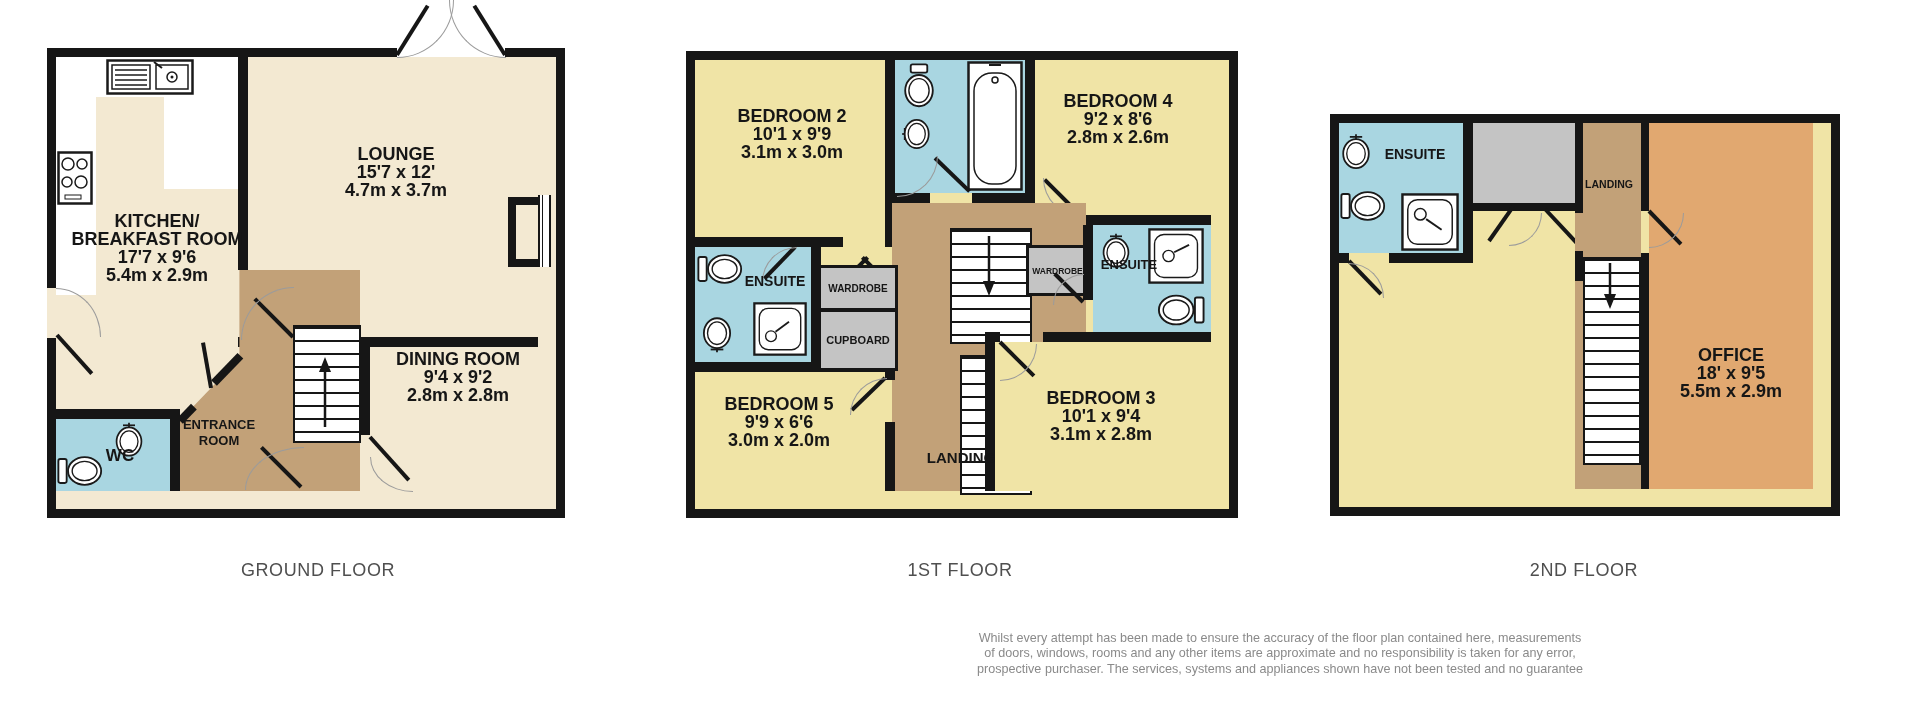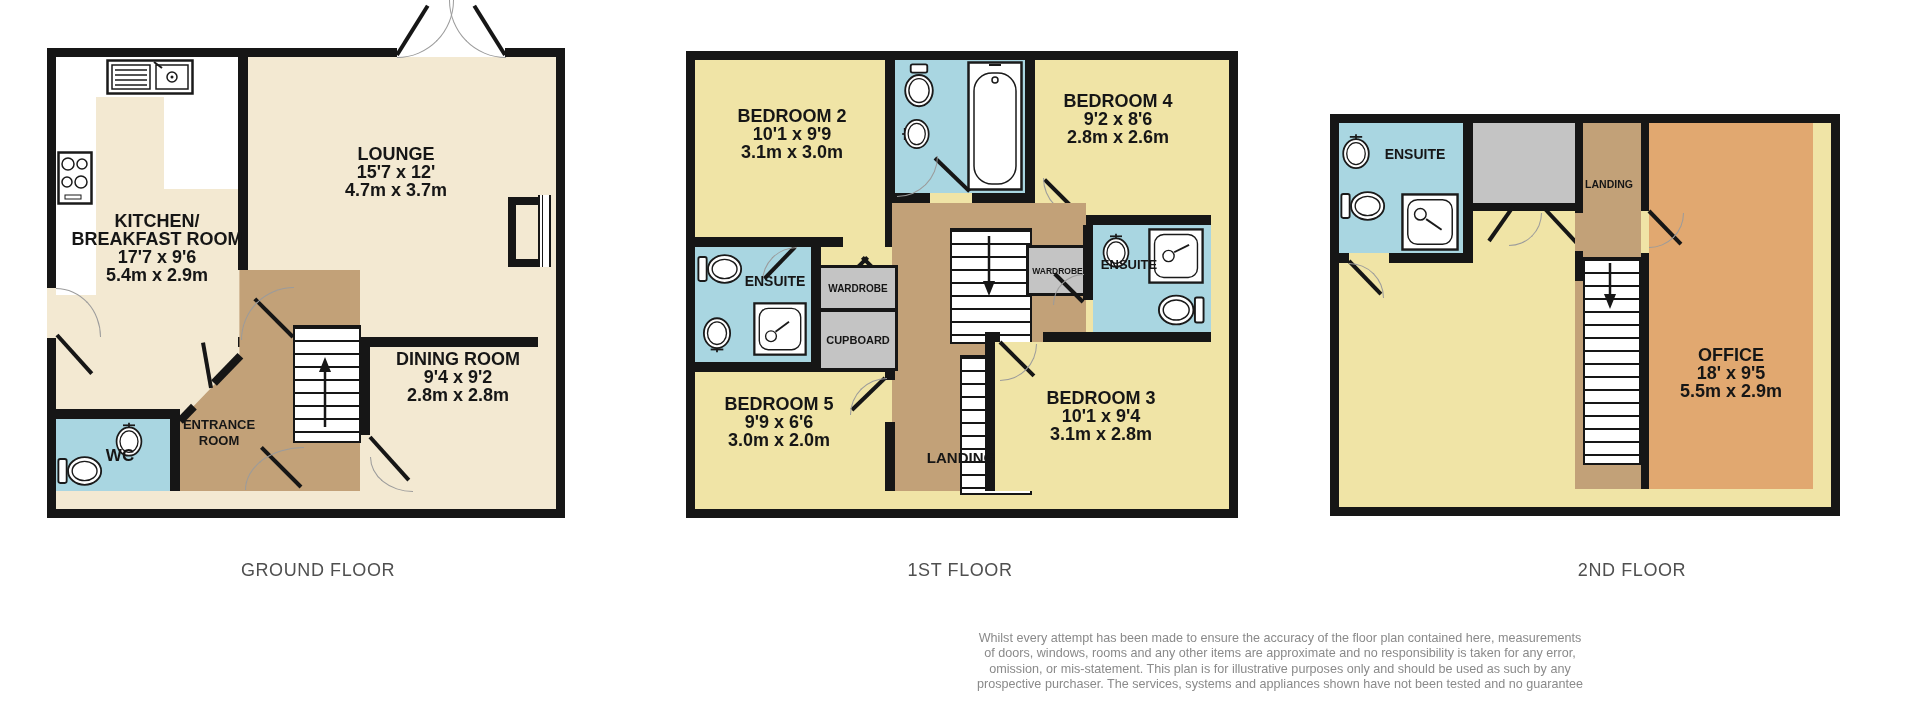--- a/index.html
+++ b/index.html
@@ -349,22 +349,21 @@
     </div>
     <div class="rlabel" style="left:392px;top:223px;">
       <div>OFFICE</div>
       <div>18' x 9'5</div>
       <div>5.5m x 2.9m</div>
     </div>
   </div>
 
   <div class="caption" style="left:318px;top:560px;">GROUND FLOOR</div>
   <div class="caption" style="left:960px;top:560px;">1ST FLOOR</div>
-  <div class="caption" style="left:1632px;top:560px;">2ND FLOOR</div>
+  <div class="caption" style="left:1584px;top:560px;">2ND FLOOR</div>
 
   <div class="footer" style="left:1280px;top:631px;">
     <div>Whilst every attempt has been made to ensure the accuracy of the floor plan contained here, measurements</div>
     <div>of doors, windows, rooms and any other items are approximate and no responsibility is taken for any error,</div>
-    <div>omission, or mis-statement. This plan is for illustrative purposes only and should be used as such by any</div>
     <div>prospective purchaser. The services, systems and appliances shown have not been tested and no guarantee</div>
   </div>
 
 </div>
 
 </body></html>

